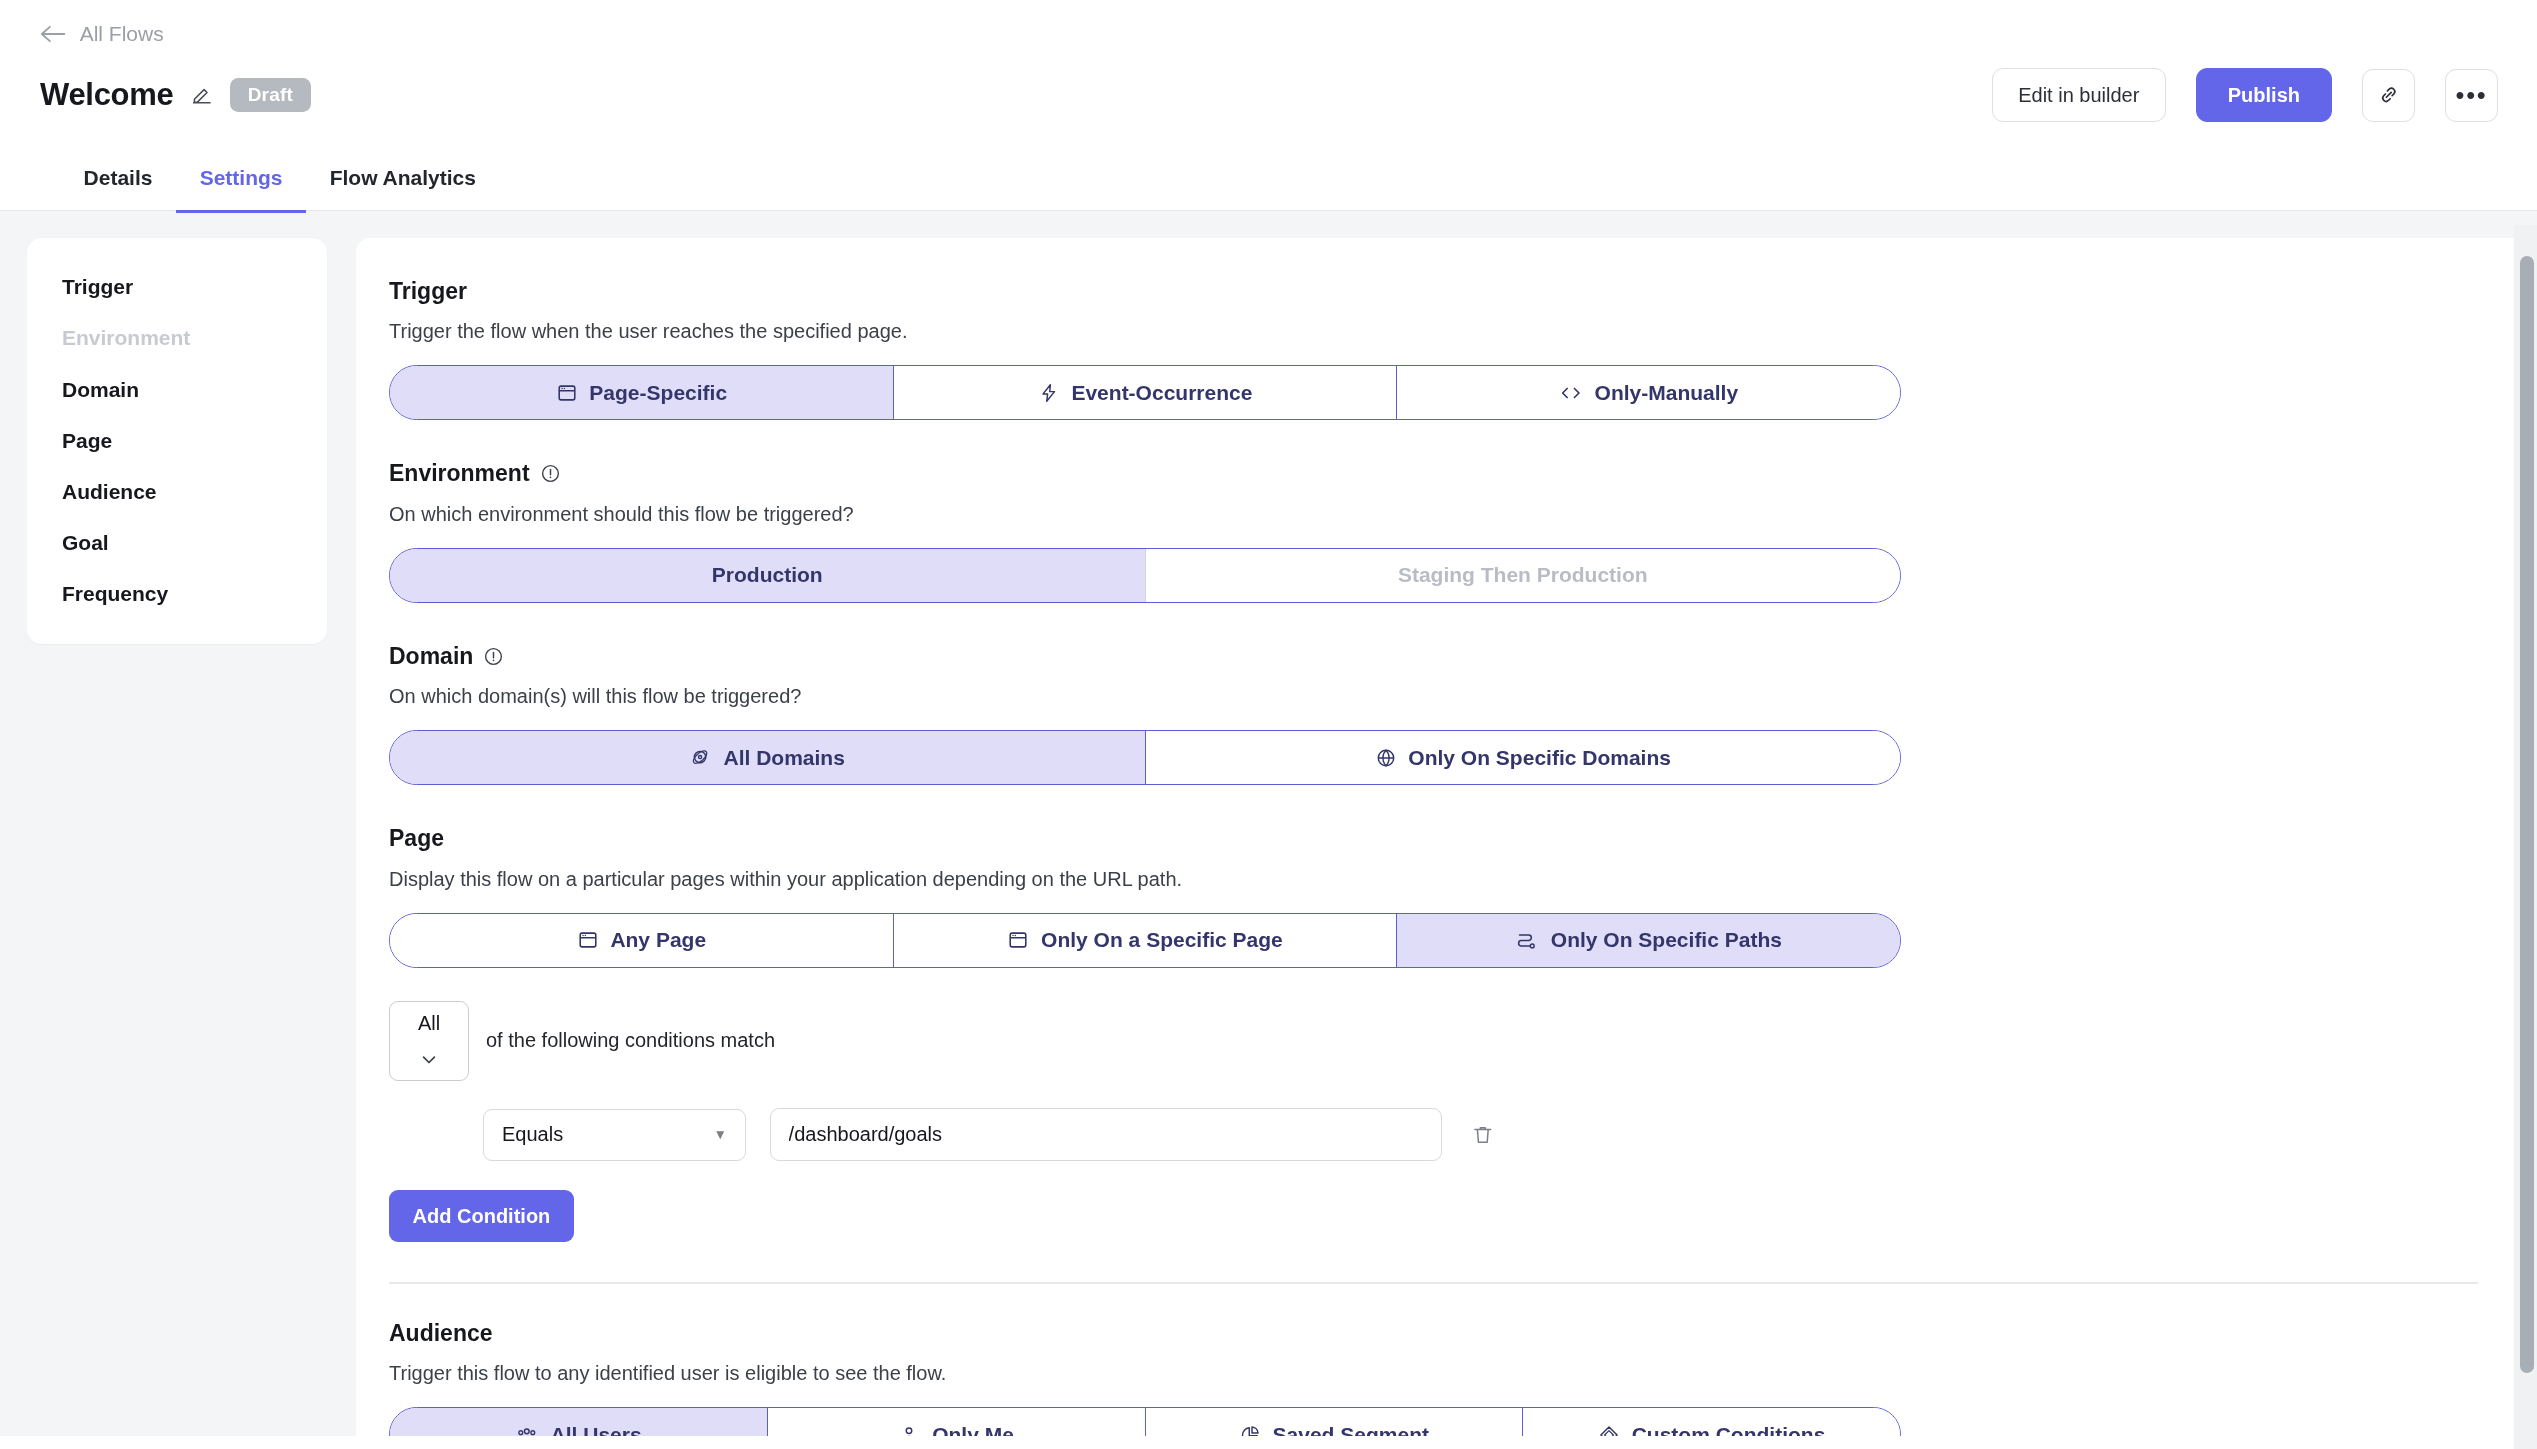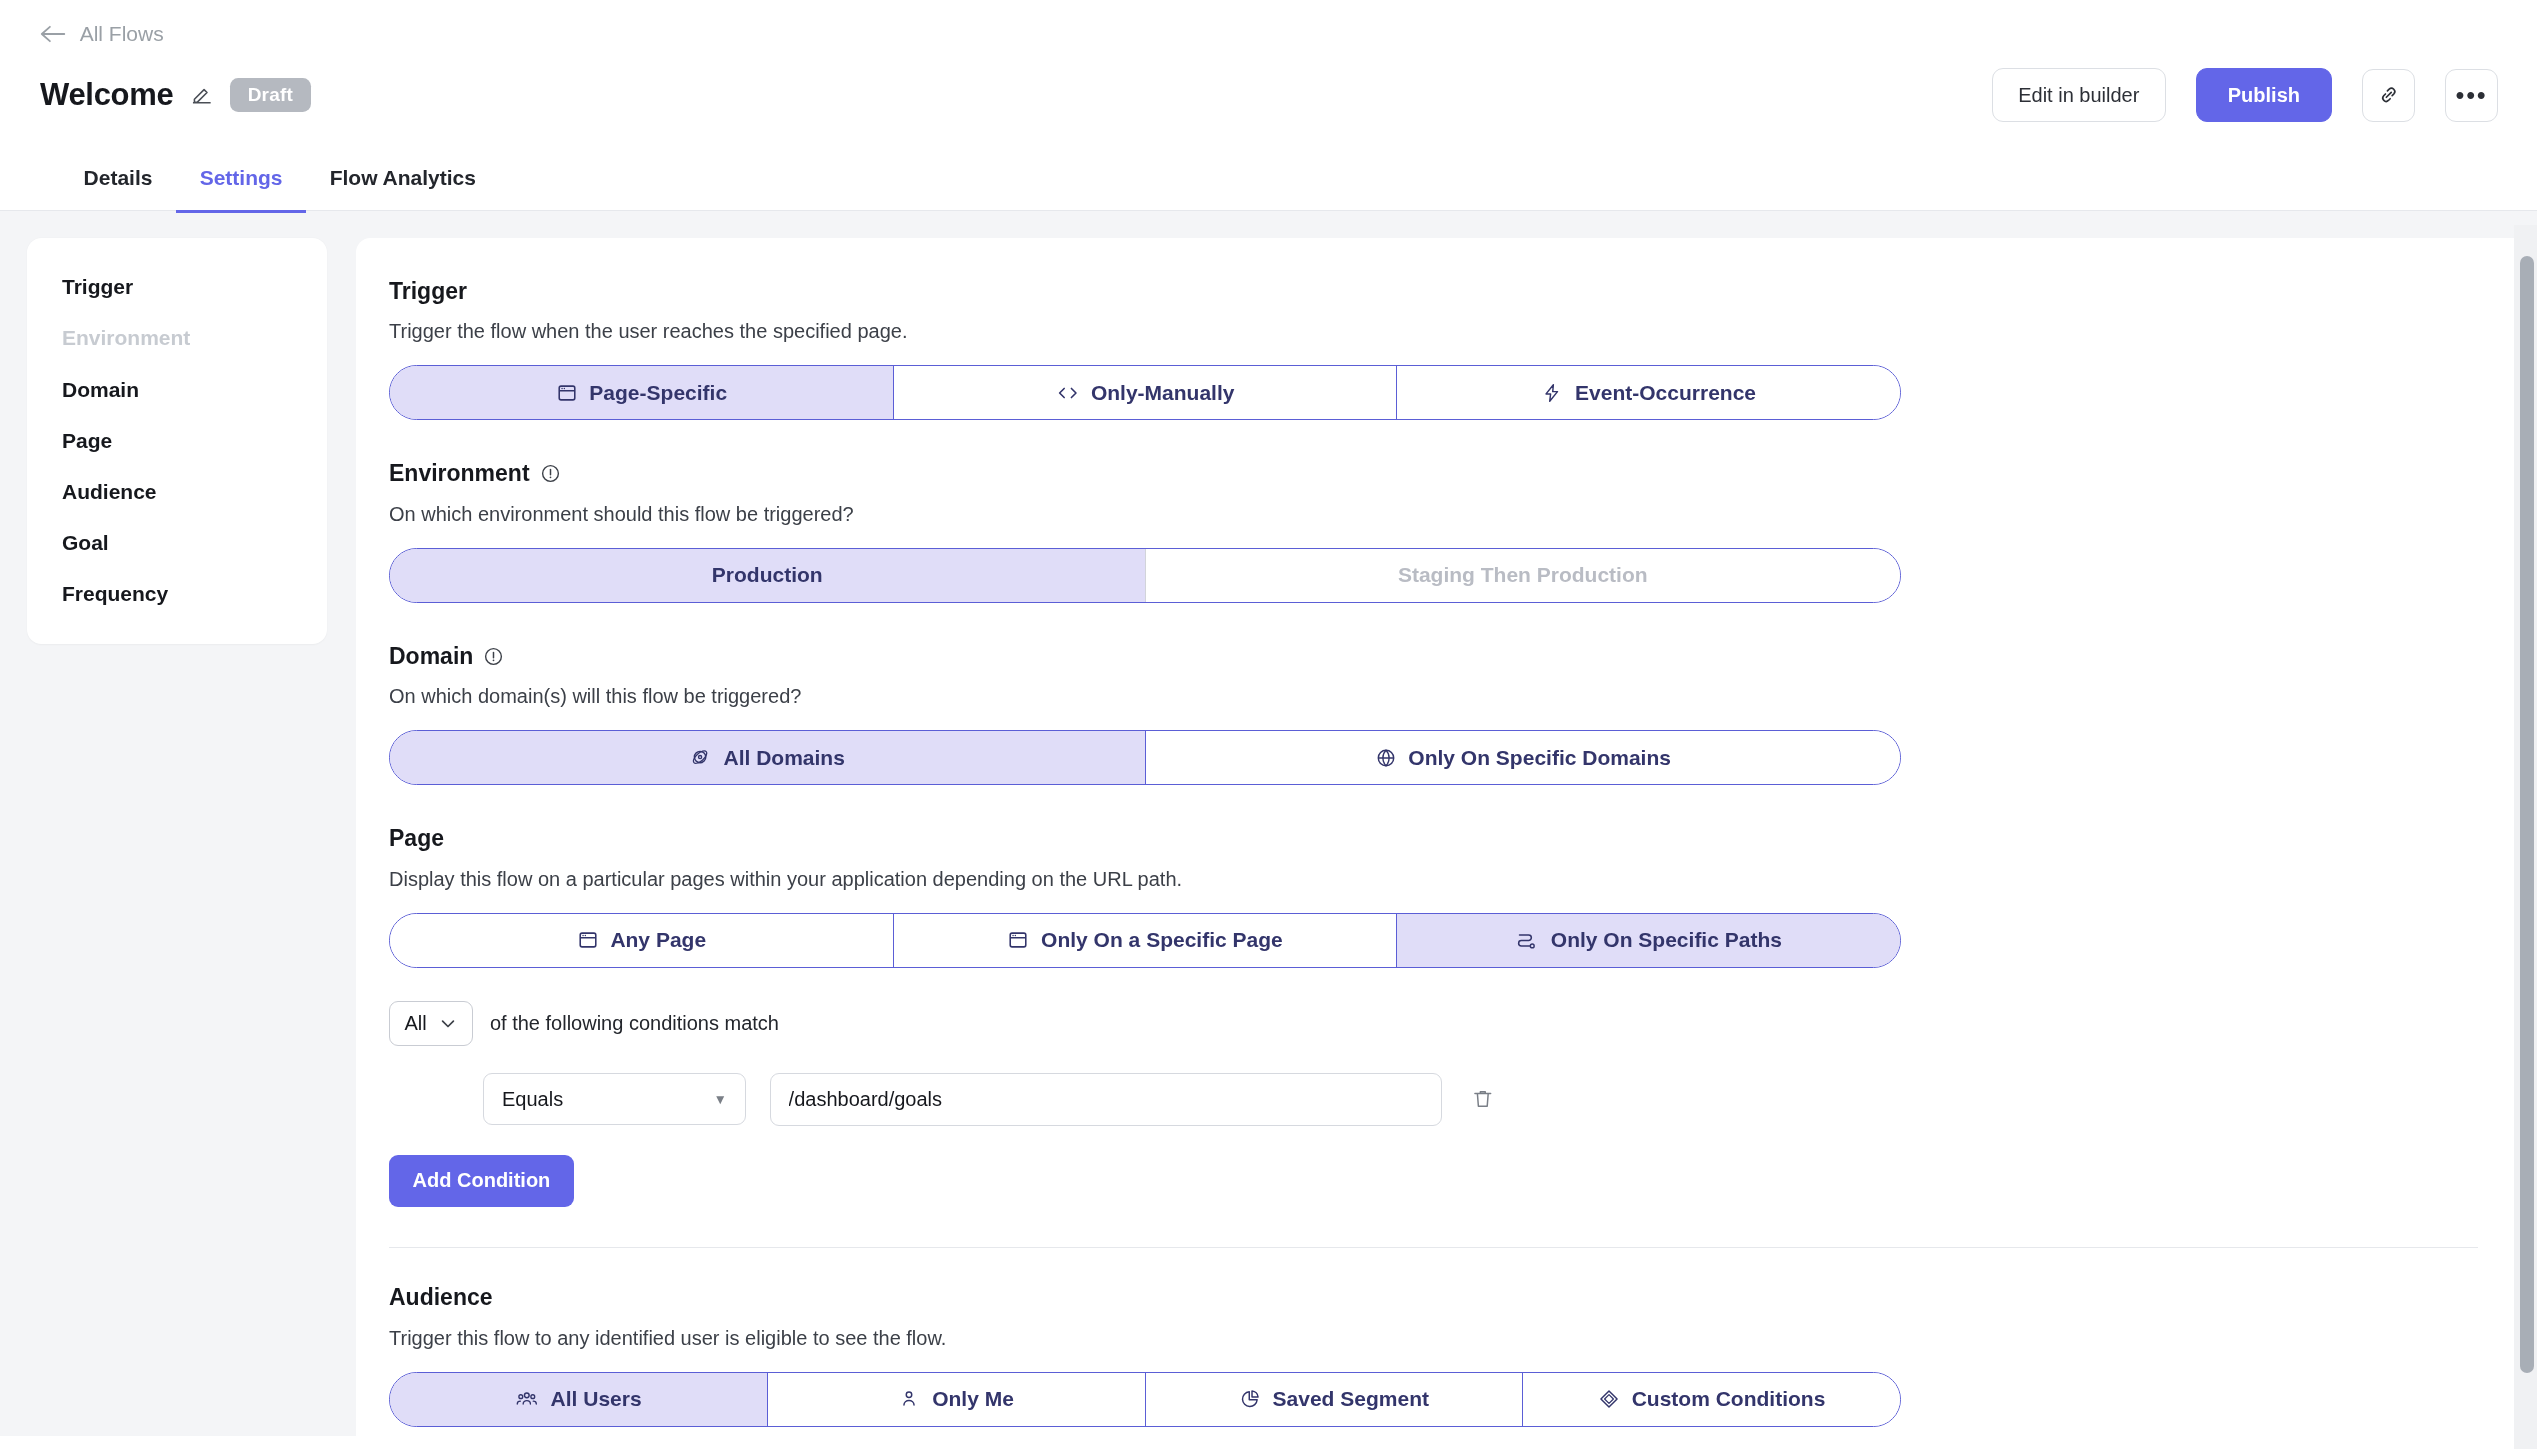--- a/index.html
+++ b/index.html
@@ -104,21 +104,21 @@
   .seg-item:first-child { border-left: none; }
   .seg-item.selected { background: #e0ddf8; }
   .seg-item.disabled { color: #b9bcc4; border-left-color:#d2d4da; }
   .seg-ico { display:flex; align-items:center; }
 
   
   .cond-head { display: flex; align-items: center; gap: 17px; margin-top: 33px; }
   .select-small {
     display: flex; align-items: center; gap: 12.7px; justify-content: space-between;
     border: 0.9px solid #c9ccd3; border-radius: 9px; padding: 10px 14.5px;
-    font-size: 20px; color: #16181d; min-width: 80px; cursor: pointer; background:#fff;
+    font-size: 20px; color: #16181d; min-width: 80px; cursor: pointer; background:#fff;flex-direction:column;
   }
   .cond-head-label { font-size: 20px; color: #23262c; }
   .cond-row { display: flex; align-items: center; gap: 23.6px; margin-top: 27px; padding-left: 94px; }
   .select-op {
     width: 263px; border: 0.9px solid #d6d9df; border-radius: 9px;
     padding: 13.6px 18px; font-size: 20px; color: #16181d; background: #fff;
     display: flex; align-items: center; justify-content: space-between; cursor: pointer;
   }
   .caret-sm { color:#7a7f87; font-size: 13.6px; }
   .input-path {
@@ -214,33 +214,33 @@
                 <rect x="3.5" y="4.5" width="17" height="15" rx="2" stroke="#33356b" stroke-width="1.7" fill="none"></rect>
                 <path d="M3.5 9.5h17" stroke="#33356b" stroke-width="1.7"></path>
                 <circle cx="6.6" cy="7" r="0.8" fill="#33356b"></circle>
                 <circle cx="9.1" cy="7" r="0.8" fill="#33356b"></circle>
               </svg>
           </span>
           <span>Page-Specific</span>
         </div>
         <div class="seg-item">
           <span class="seg-ico">
+            <svg width="22" height="22" viewBox="0 0 24 24">
+                <path d="M13.5 3L5.5 13h5l-1 8 8.5-10.5h-5.2L13.5 3z" stroke="#33356b" stroke-width="1.6" fill="none" stroke-linejoin="round"></path>
+              </svg>
+          </span>
+          <span>Event-Occurrence</span>
+        </div>
+        <div class="seg-item">
+          <span class="seg-ico">
             <svg width="23.6" height="22" viewBox="0 0 26 24">
                 <path d="M9 7l-5 5 5 5M17 7l5 5-5 5" stroke="#33356b" stroke-width="1.8" fill="none" stroke-linecap="round" stroke-linejoin="round"></path>
               </svg>
           </span>
           <span>Only-Manually</span>
-        </div>
-        <div class="seg-item">
-          <span class="seg-ico">
-            <svg width="22" height="22" viewBox="0 0 24 24">
-                <path d="M13.5 3L5.5 13h5l-1 8 8.5-10.5h-5.2L13.5 3z" stroke="#33356b" stroke-width="1.6" fill="none" stroke-linejoin="round"></path>
-              </svg>
-          </span>
-          <span>Event-Occurrence</span>
         </div>
       </div>
     </div>
 
     <div class="section" style="margin-top:40px;">
       <div class="sec-head">
         <span>Environment</span>
         <span class="info-icon">
           <svg width="21" height="21" viewBox="0 0 24 24">
               <circle cx="12" cy="12" r="9" stroke="#3c4048" stroke-width="1.6" fill="none"></circle>

